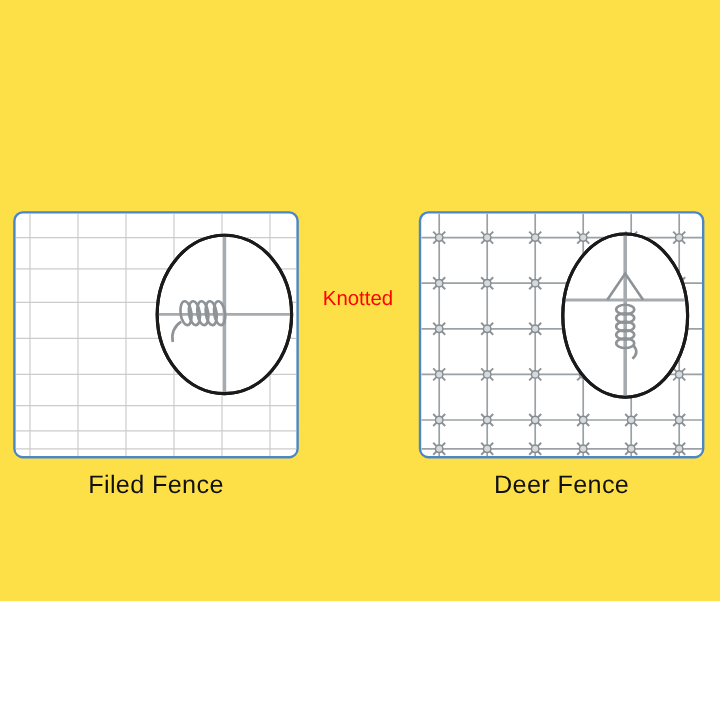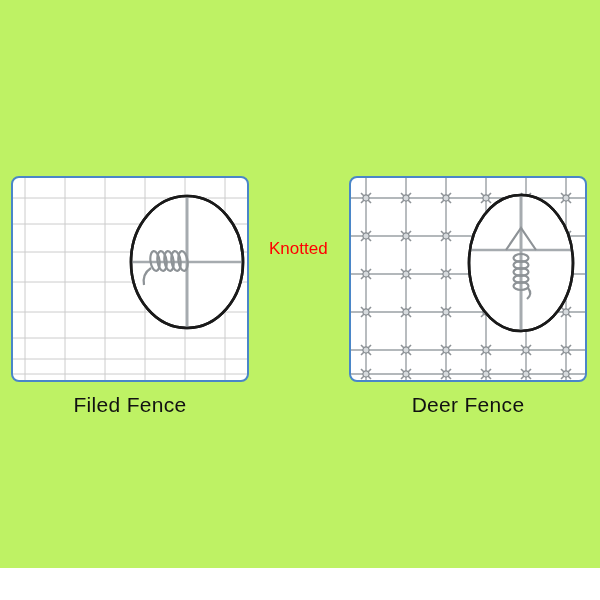--- a/index.html
+++ b/index.html
@@ -1,21 +1,21 @@
 <!DOCTYPE html>
 <html><head>
 <meta charset="utf-8">
 <style>
   html,body{margin:0;padding:0;}
   body{
     width:600px;height:600px;background:#ffffff;
     font-family:"Liberation Sans", sans-serif;
     position:relative;overflow:hidden;
   }
-  .stage{position:absolute;left:0;top:0;width:600px;height:568px;background:#bef264;}
+  .stage{position:absolute;left:0;top:0;width:600px;height:501px;background:#fde047;}
 
   .panel{
     position:absolute;top:176px;width:238px;height:206px;
     border:2px solid #4a86c8;border-radius:8px;
     box-sizing:border-box;background:#ffffff;overflow:hidden;
   }
   .panel-left{left:11px;}
   .panel-right{left:349px;}
   .panel svg{display:block;width:100%;height:100%;}
 

